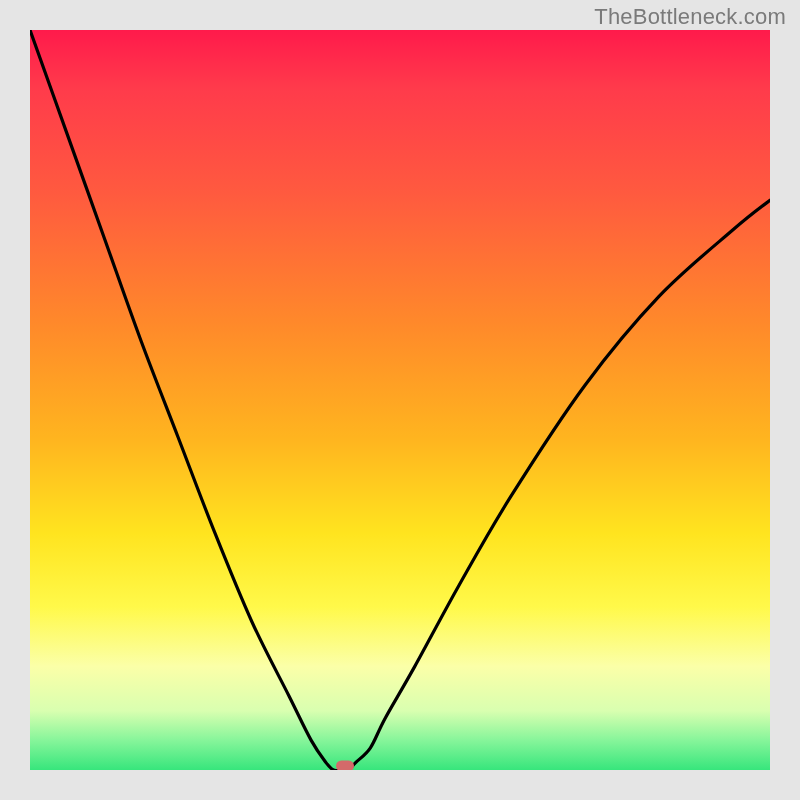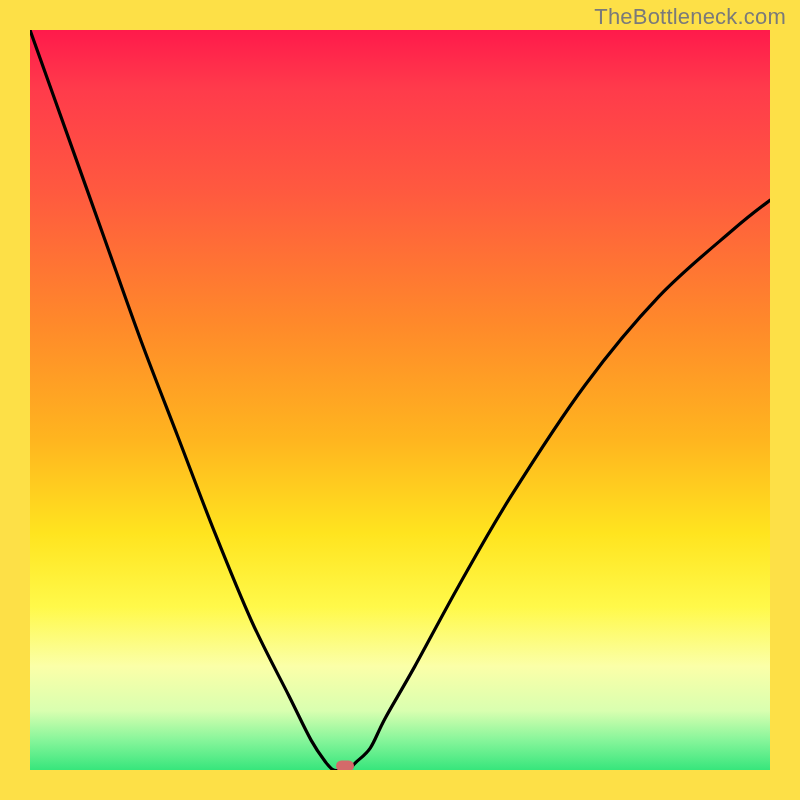--- a/index.html
+++ b/index.html
@@ -8,21 +8,21 @@
     width: 800px;
     height: 800px;
     overflow: hidden;
     background: #000;
     font-family: Arial, Helvetica, sans-serif;
   }
   .frame {
     position: relative;
     width: 800px;
     height: 800px;
-    background: #fde047;
+    background: #e5e5e5;
   }
   .watermark {
     position: absolute;
     top: 4px;
     right: 14px;
     color: #7a7a7a;
     font-size: 22px;
     font-weight: 500;
     letter-spacing: 0.2px;
     z-index: 30;

